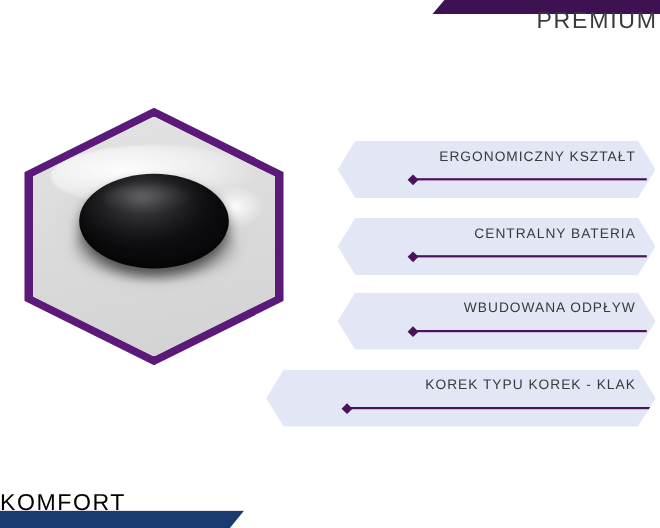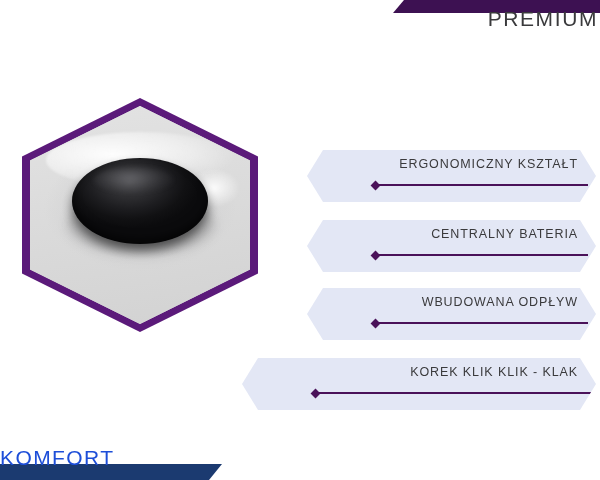--- a/index.html
+++ b/index.html
@@ -54,21 +54,21 @@
     height: 16px;
     background: #1B3A70;
     clip-path: polygon(0 0, 100% 0, calc(100% - 13px) 100%, 0 100%);
   }
   .komfort-label {
     position: absolute;
     left: 0px;
     top: 447px;
     font-size: 21px;
     letter-spacing: 1.4px;
-    color: #1d4ed8;
+    color: #000000;
     font-weight: 400;
     line-height: 1;
     white-space: nowrap;
   }
 
   
   .hex-wrap {
     position: absolute;
     left: 22px;
     top: 98px;
@@ -181,21 +181,20 @@
     position: absolute;
     height: 52px;
     background: #E3E7F5;
     clip-path: polygon(
         16px 0,
         calc(100% - 16px) 0,
         100% 50%,
         calc(100% - 16px) 100%,
         16px 100%,
         0 50%);
-    margin-top: 22px;
   }
   .banner-label {
     position: absolute;
     right: 18px;
     top: 8px;
     font-size: 12.5px;
     letter-spacing: 0.9px;
     color: #3A3A3C;
     font-weight: 400;
     white-space: nowrap;
@@ -247,21 +246,21 @@
         <div class="banner-label">CENTRALNY BATERIA</div>
         <div class="banner-rule" style="left: 68px; width: 213px;"></div>
         <div class="banner-diamond" style="left: 65px;"></div>
       </div>
       <div class="banner" style="left: 307px; top: 266px; width: 289px;">
         <div class="banner-label">WBUDOWANA ODPŁYW</div>
         <div class="banner-rule" style="left: 68px; width: 213px;"></div>
         <div class="banner-diamond" style="left: 65px;"></div>
       </div>
       <div class="banner" style="left: 242px; top: 336px; width: 354px;">
-        <div class="banner-label">KOREK KLIK KLIK - KLAK</div>
+        <div class="banner-label">KOREK TYPU KOREK - KLAK</div>
         <div class="banner-rule" style="left: 73px; width: 278px;"></div>
         <div class="banner-diamond" style="left: 70px;"></div>
       </div>
     </div>
 
   <div class="bottom-bar"></div>
   <div class="komfort-label">KOMFORT</div>
 
 </div>
 

